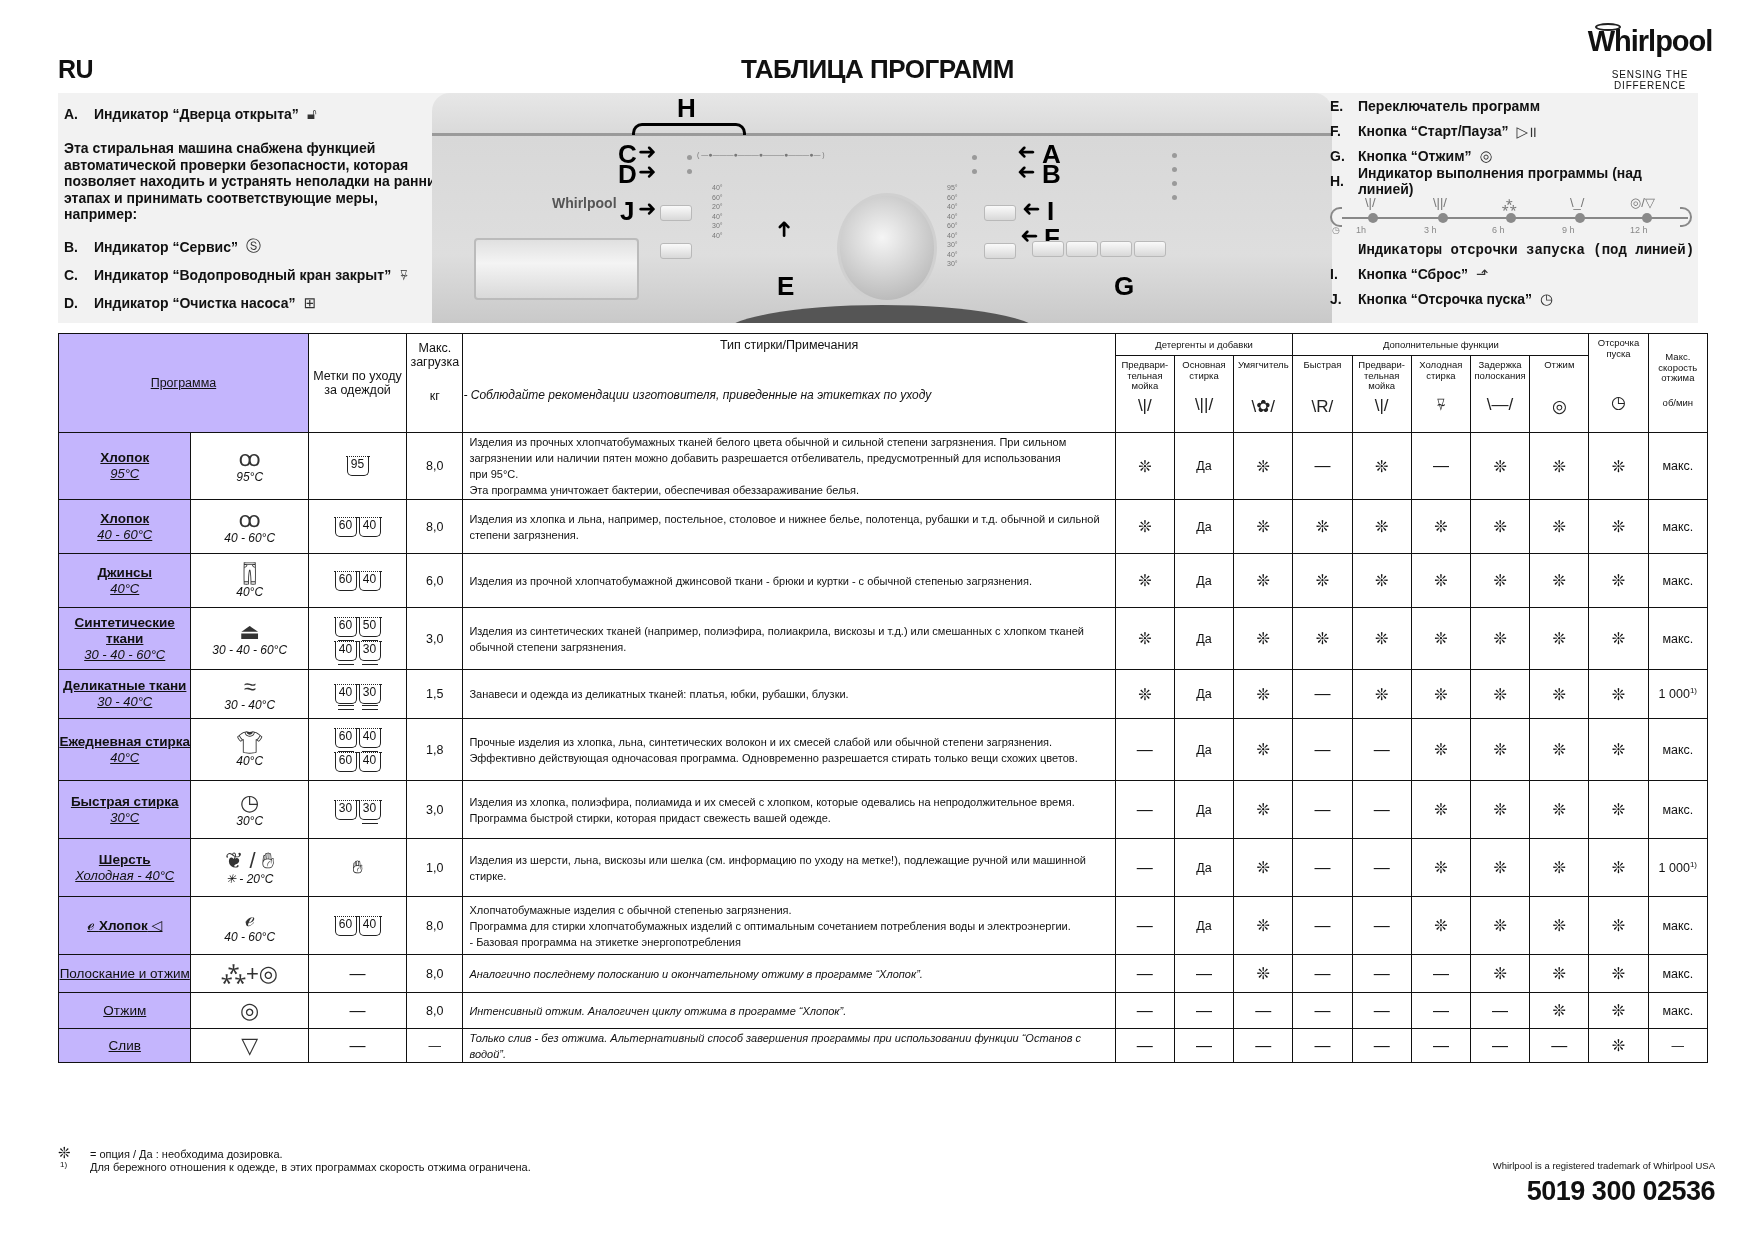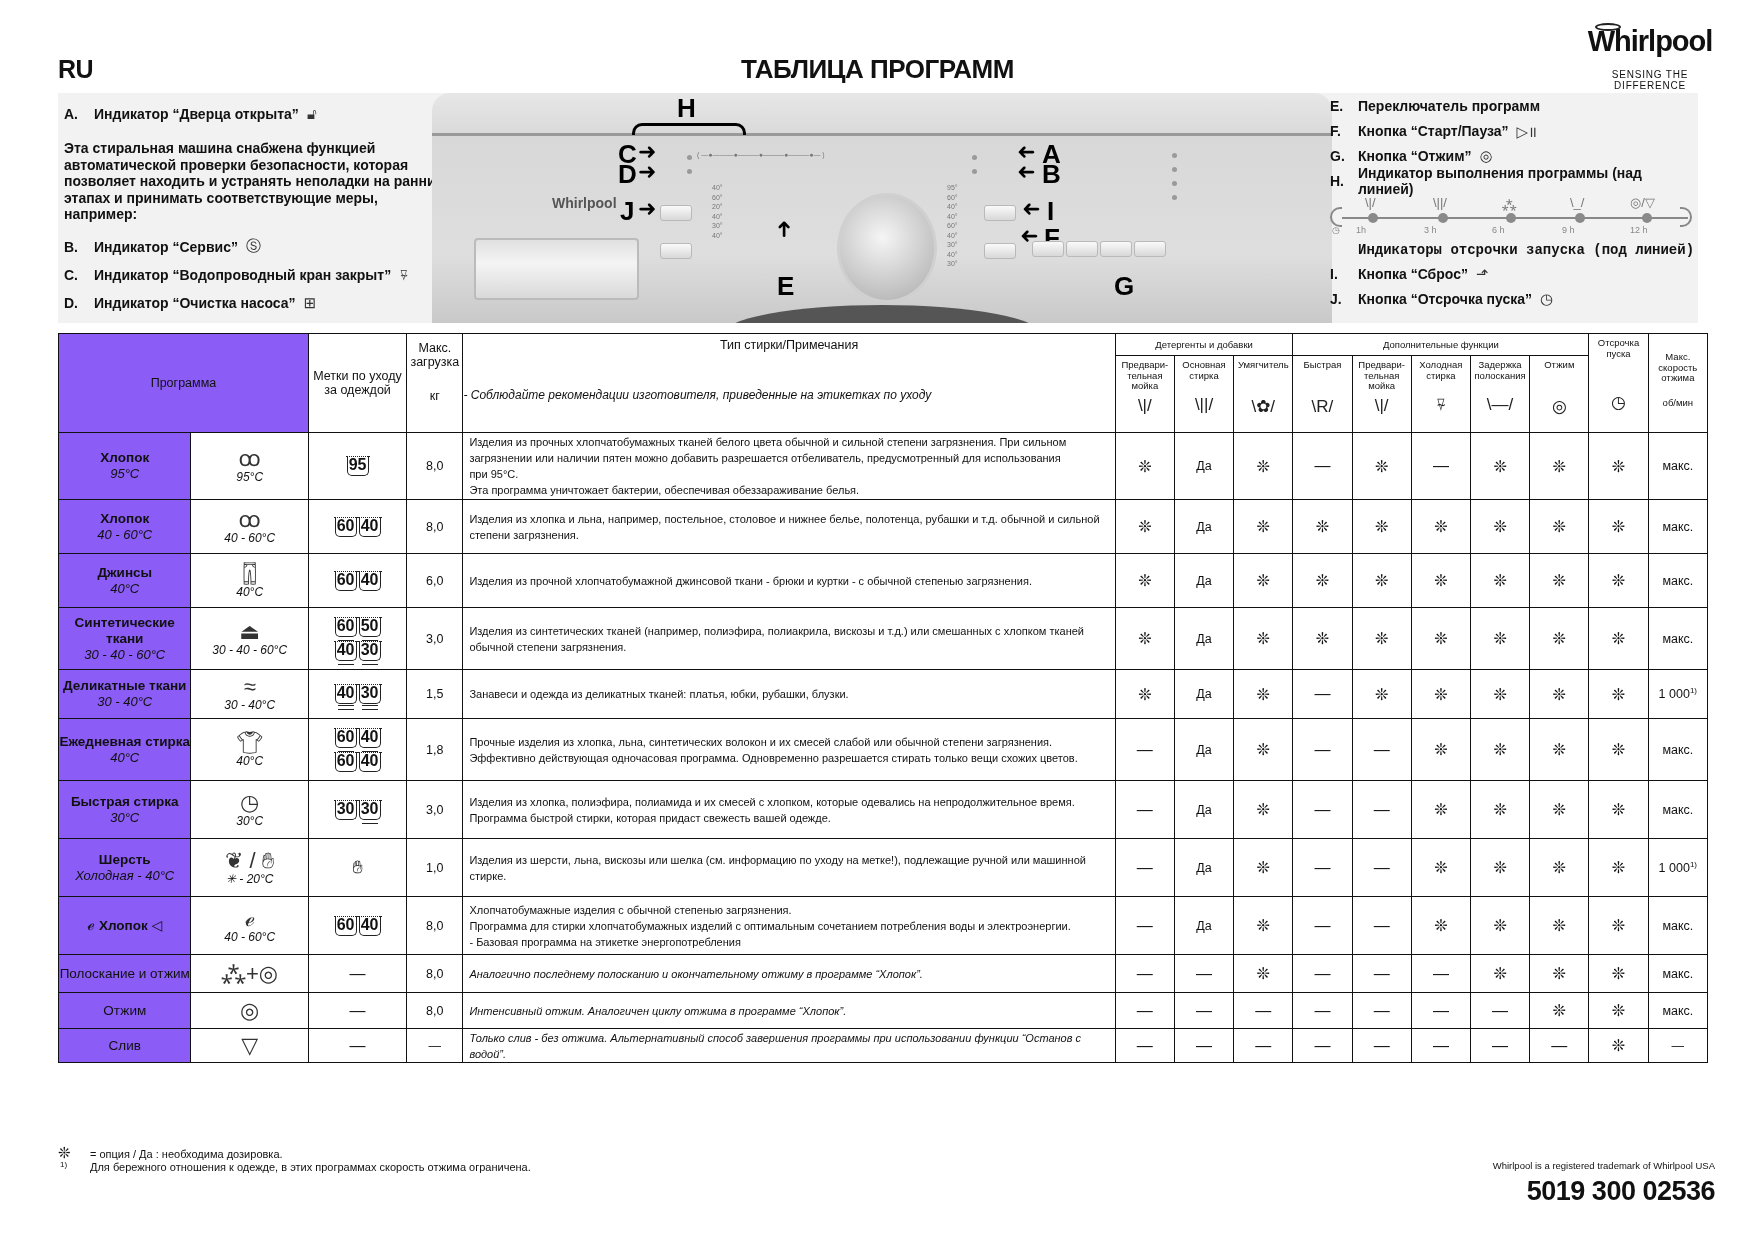--- a/index.html
+++ b/index.html
@@ -44,28 +44,28 @@
   .timeline .sym { position: absolute; top: 0; font-size: 13px; color: #777; font-weight: normal; }
   .timeline .hr { position: absolute; top: 30px; font-size: 9px; color: #888; font-weight: normal; }
   .sub-h { margin-left: 28px; height: 22px; display: flex; align-items: center; font-family: Liberation Mono, monospace; }
 
   
   table.prog { position: absolute; left: 58px; top: 333px; width: 1650px; border-collapse: collapse; table-layout: fixed; font-family: "Liberation Sans", sans-serif; }
   table.prog td, table.prog th { border: 1.5px solid #111; padding: 0; font-weight: normal; vertical-align: middle; }
   .hd { font-size: 12.5px; text-align: center; line-height: 14px; }
   .hd-sm { font-size: 9.5px; text-align: center; line-height: 10.5px; vertical-align: top !important; padding-top: 4px !important; }
   .grp { font-size: 9.5px; text-align: center; height: 22px; }
-  .gray { background: #8b5cf6; }
+  .gray { background: #c4b5fd; text-decoration: underline; }
   .pname { text-align: center; font-size: 13.5px; line-height: 16px; }
   .pname b { font-size: 13.5px; }
   .pname i { font-size: 13px; }
   .picon { text-align: center; font-size: 12px; font-style: italic; line-height: 14px; }
   .picon .g { font-size: 22px; font-style: normal; display: block; line-height: 22px; color: #333; }
   .care { text-align: center; }
-  .tub { display: inline-block; width: 22px; height: 20px; border: 1.5px solid #222; border-top: none; border-radius: 0 0 5px 5px; font-size: 16px; line-height: 17px; margin: 2px 1px; position: relative; text-align: center; font-style: normal; font-weight: bold; }
+  .tub { display: inline-block; width: 22px; height: 20px; border: 1.5px solid #222; border-top: none; border-radius: 0 0 5px 5px; font-size: 12px; line-height: 17px; margin: 2px 1px; position: relative; text-align: center; font-style: normal; }
   .tub::before { content: ""; position: absolute; left: -2px; right: -2px; top: 0; border-top: 1.5px dotted #222; }
   .tub.u1::after { content: ""; position: absolute; left: 2px; right: 2px; bottom: -5px; border-bottom: 1.5px solid #222; }
   .tub.u2::after { content: ""; position: absolute; left: 2px; right: 2px; bottom: -7px; height: 3px; border-top: 1.5px solid #222; border-bottom: 1.5px solid #222; }
   .load { text-align: center; font-size: 12.5px; }
   .desc { font-size: 11px; line-height: 16px; padding-left: 6px !important; }
   .desc.it { font-style: italic; }
   .opt { text-align: center; font-size: 16px; }
   .opt.da, .opt.txt { font-size: 12.5px; }
   .hicon { display: block; font-size: 17px; color: #222; margin-top: 4px; line-height: 20px; }
 

